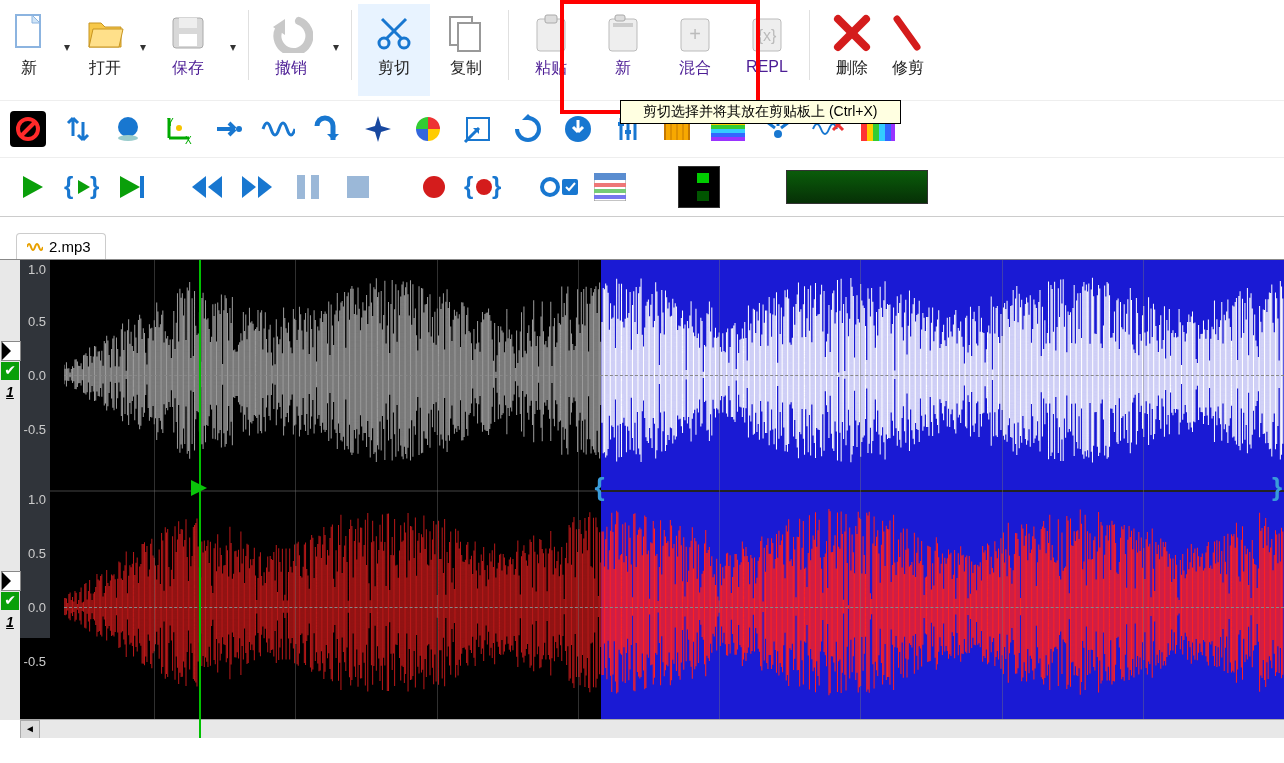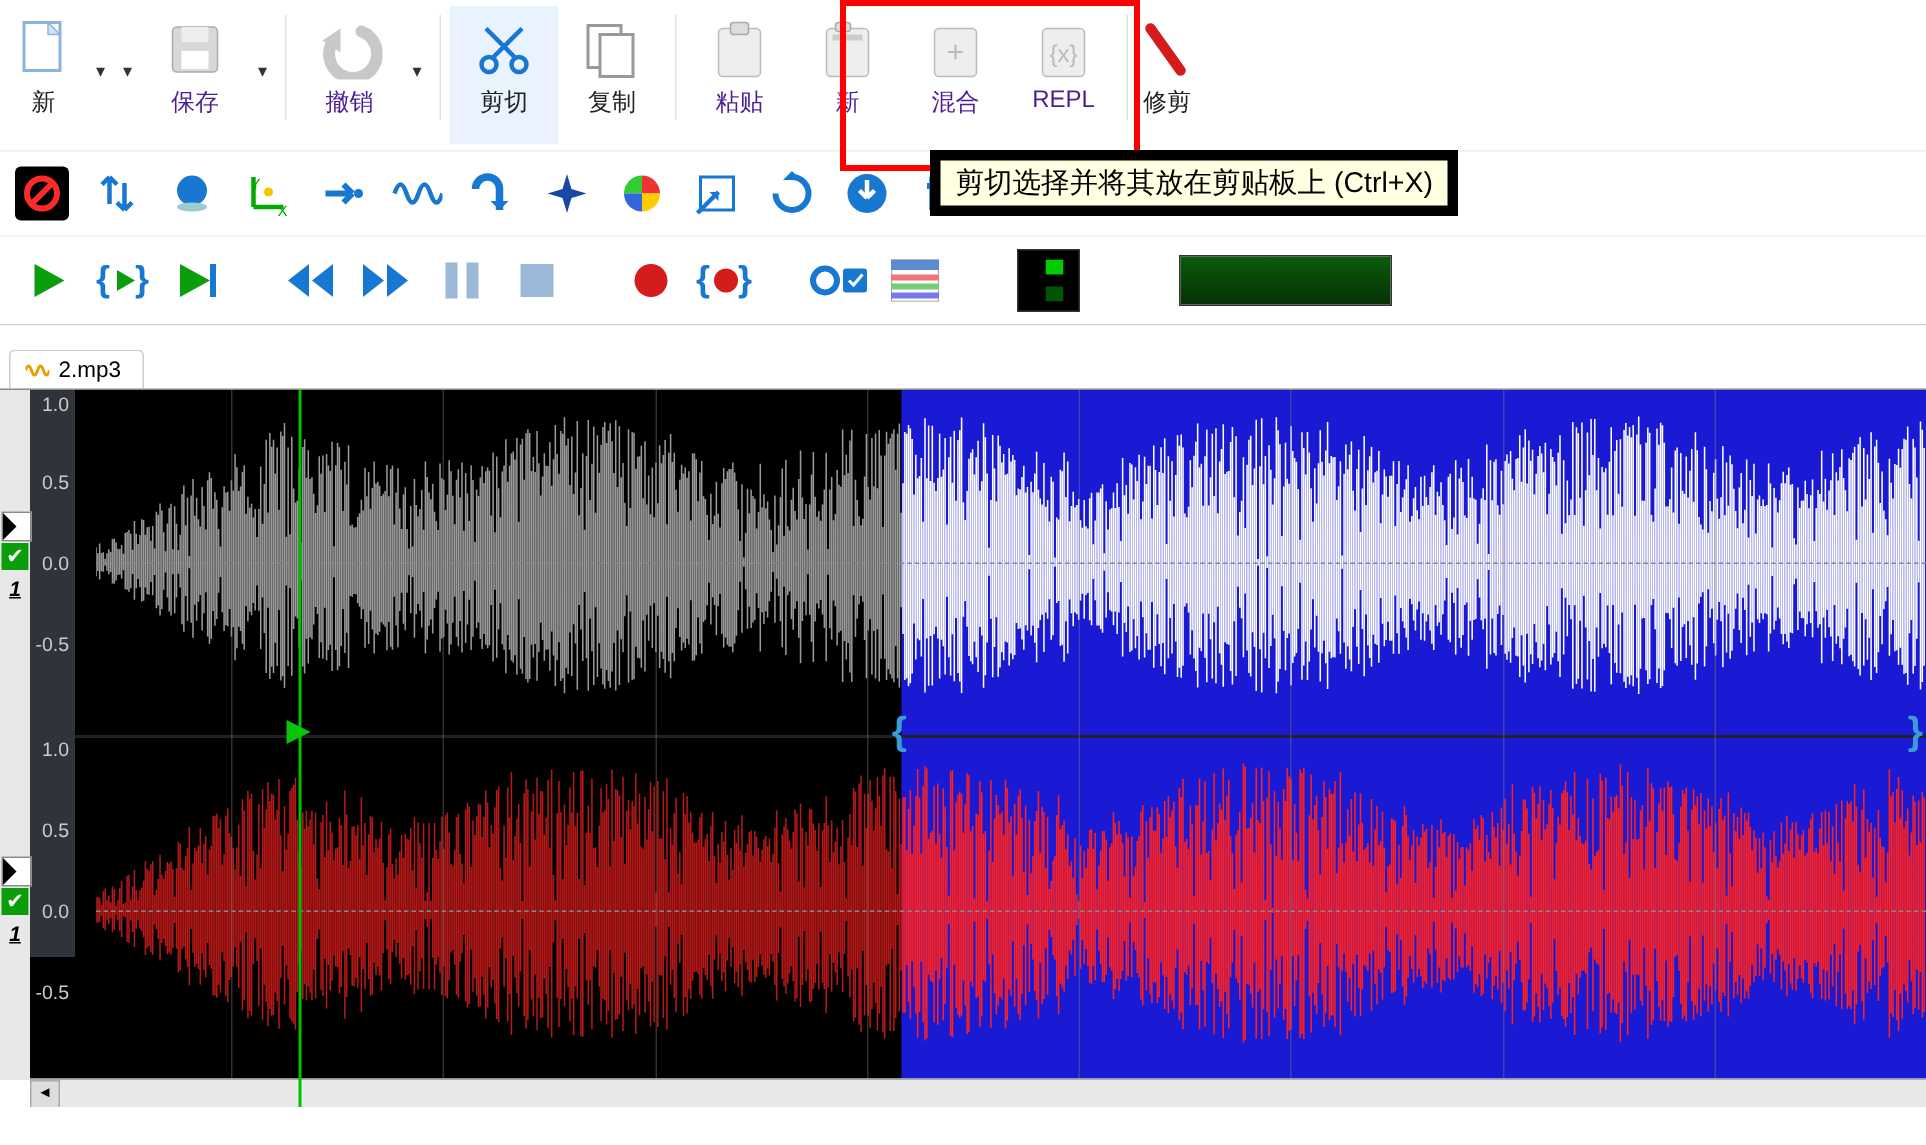--- a/index.html
+++ b/index.html
@@ -58,23 +58,23 @@
     font-size: 12px;
   }
   .highlight-box {
     position: absolute;
     border: 4px solid #ff0000;
     pointer-events: none;
   }
   .tooltip {
     position: absolute;
     background: #ffffe1;
-    border: 7px solid #000000;
-    padding: 2px 10px;
-    font-size: 19px;
+    border: 1px solid #000000;
+    padding: 2px 22px;
+    font-size: 14px;
     white-space: nowrap;
     z-index: 10;
   }
   .toolbar-icons {
     display: flex;
     align-items: center;
     height: 48px;
     gap: 14px;
     padding: 4px 10px;
     border-bottom: 1px solid #eee;
@@ -130,21 +130,21 @@
   }
   .tab {
     display: inline-flex;
     align-items: center;
     gap: 6px;
     padding: 4px 14px 4px 10px;
     font-size: 15px;
     border: 1px solid #ccc;
     border-bottom: none;
     border-radius: 4px 4px 0 0;
-    margin-left: 6px;
+    margin-left: 16px;
   }
   .wave-container {
     position: relative;
     border-top: 1px solid #888;
   }
   .ruler-col {
     position: absolute;
     left: 0;
     top: 0;
     width: 44px;
@@ -250,20 +250,29 @@
     <div class="icon-box">
       <svg width="34" height="40">
           <rect x="4" y="2" width="24" height="32" fill="#fff" stroke="#8cb4e0" stroke-width="2"></rect>
           <polygon points="20,2 28,10 20,10" fill="#cfe4f7" stroke="#8cb4e0"></polygon>
         </svg>
     </div>
     <div class="lbl">新</div>
   </div>
   <div class="drop-arrow">▾</div>
 
+  <div class="tb-btn narrow">
+    <div class="icon-box">
+      <svg width="40" height="40">
+          <path d="M4 10 h12 l4 4 h16 v20 h-32 z" fill="#f7c84a" stroke="#c79522"></path>
+          <path d="M8 16 h30 l-4 18 h-30 z" fill="#ffe08a" stroke="#c79522"></path>
+        </svg>
+    </div>
+    <div class="lbl">打开</div>
+  </div>
   <div class="drop-arrow">▾</div>
 
   <div class="tb-btn disabled">
     <div class="icon-box">
       <svg width="38" height="38">
           <rect x="4" y="4" width="30" height="30" rx="3" fill="#d8d8d8" stroke="#aaa"></rect>
           <rect x="10" y="4" width="18" height="10" fill="#eee"></rect>
           <rect x="10" y="20" width="18" height="12" fill="#fff"></rect>
         </svg>
     </div>
@@ -347,20 +356,29 @@
       <svg width="36" height="40">
           <rect x="4" y="6" width="28" height="32" rx="3" fill="#eee" stroke="#bbb"></rect>
           <text x="18" y="28" font-size="16" text-anchor="middle" fill="#bbb">{x}</text>
         </svg>
     </div>
     <div class="lbl">REPL</div>
   </div>
 
   <div class="tb-sep"></div>
 
+  <div class="tb-btn">
+    <div class="icon-box">
+      <svg width="40" height="40">
+          <line x1="6" y1="6" x2="34" y2="34" stroke="#d41c1c" stroke-width="8" stroke-linecap="round"></line>
+          <line x1="34" y1="6" x2="6" y2="34" stroke="#d41c1c" stroke-width="8" stroke-linecap="round"></line>
+        </svg>
+    </div>
+    <div class="lbl">删除</div>
+  </div>
 
   <div class="tb-btn" style="width:40px">
     <div class="icon-box">
       <svg width="30" height="40">
           <line x1="4" y1="6" x2="24" y2="34" stroke="#d41c1c" stroke-width="7" stroke-linecap="round"></line>
         </svg>
     </div>
     <div class="lbl">修剪</div>
   </div>
 

